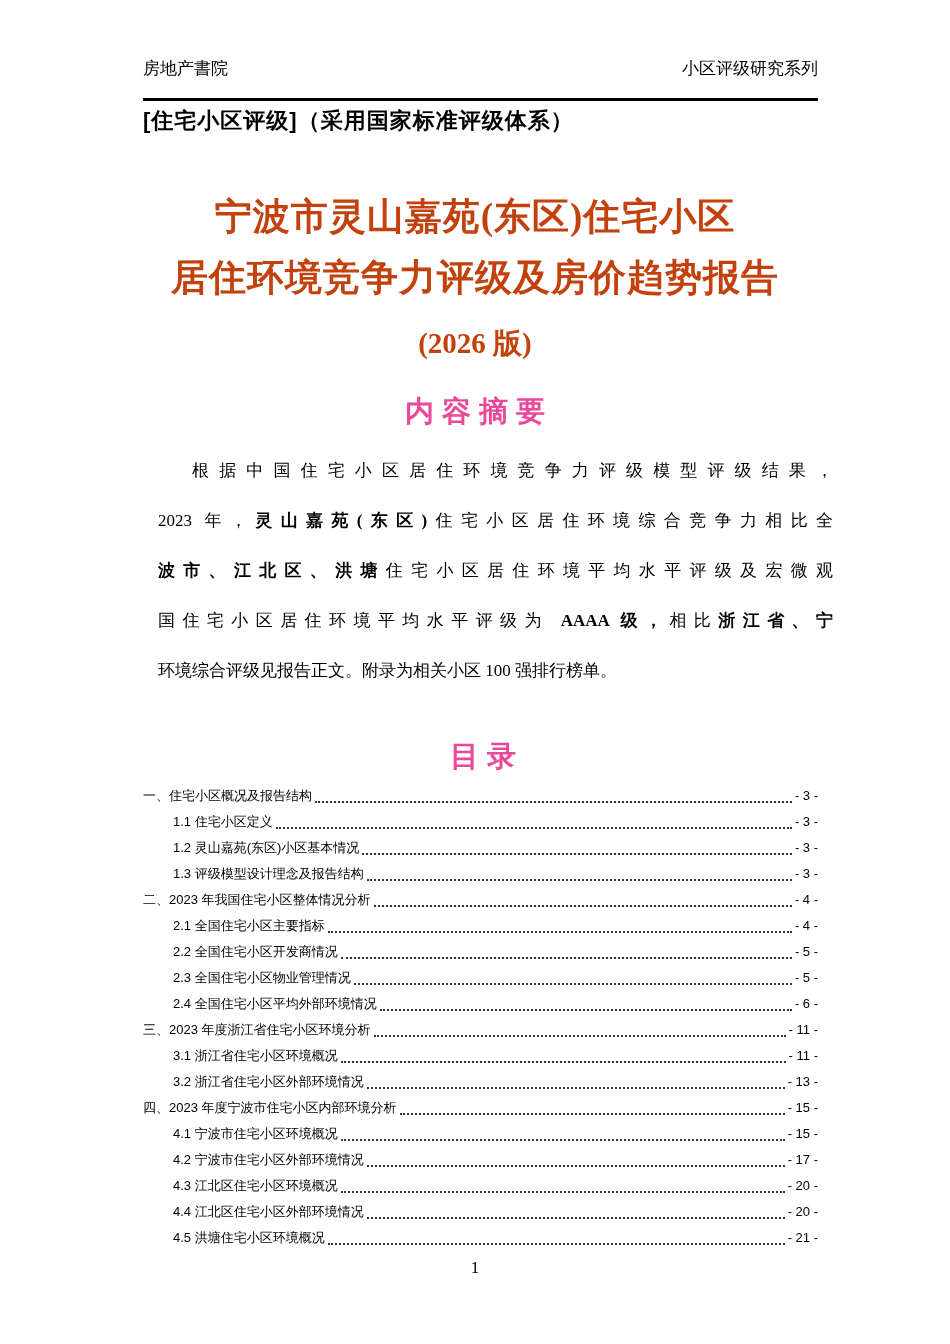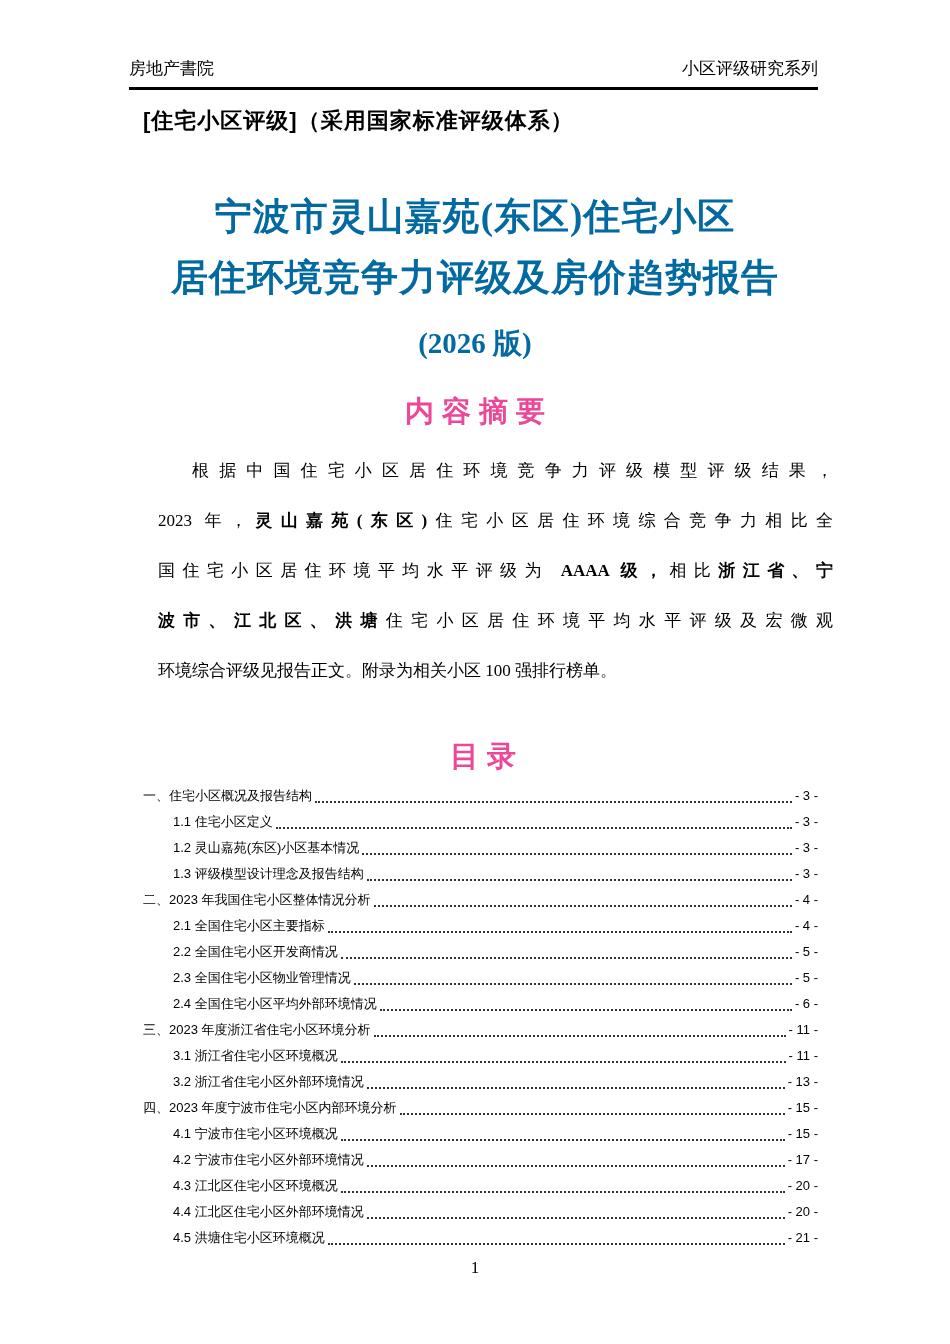--- a/index.html
+++ b/index.html
@@ -14,28 +14,28 @@
     margin: 0 auto;
     background: #ffffff;
     color: #000000;
     font-family: "Liberation Serif", "DejaVu Serif", serif;
     overflow: hidden;
   }
   
   .header {
     position: absolute;
     top: 57px;
-    left: 129px;
+    left: 143px;
     right: 132px;
     display: flex;
     justify-content: space-between;
     align-items: flex-end;
     font-family: "Liberation Sans", "DejaVu Sans", sans-serif;
     font-size: 17px;
-    padding-bottom: 7px;
+    padding-bottom: 18px;
     border-bottom: 3px solid #000000;
   }
   
   .subtitle {
     position: absolute;
     top: 106px;
     left: 143px;
     font-family: "Liberation Sans", "DejaVu Sans", sans-serif;
     font-weight: 700;
     font-size: 22px;
@@ -135,33 +135,33 @@
 
 <div class="page">
 
   <div class="header">
     <span>房地产書院</span>
     <span>小区评级研究系列</span>
   </div>
 
   <div class="subtitle">[住宅小区评级]（采用国家标准评级体系）</div>
 
-  <div class="title-block" style="color: #0369a1;">
+  <div class="title-block" style="color: #c2410c;">
     <div class="title-line">宁波市灵山嘉苑(东区)住宅小区</div>
     <div class="title-line">居住环境竞争力评级及房价趋势报告</div>
     <div class="title-edition">(2026 版)</div>
   </div>
 
   <h2 class="section-heading summary-heading">内 容 摘 要</h2>
 
   <div class="paragraph" id="summary-paragraph">
       <div class="para-line indent"><span class="run">根据中国住宅小区居住环境竞争力评级模型评级结果，</span></div>
       <div class="para-line"><span class="run">2023 年，</span><span class="run bold">灵山嘉苑(东区)</span><span class="run">住宅小区居住环境综合竞争力相比全</span></div>
+      <div class="para-line"><span class="run bold">波市、江北区、洪塘</span><span class="run">住宅小区居住环境平均水平评级及宏微观</span></div>
       <div class="para-line"><span class="run">国住宅小区居住环境平均水平评级为 </span><span class="run bold">AAAA 级，</span><span class="run">相比</span><span class="run bold">浙江省、宁</span></div>
-      <div class="para-line"><span class="run bold">波市、江北区、洪塘</span><span class="run">住宅小区居住环境平均水平评级及宏微观</span></div>
       <div class="para-line plain"><span class="run">环境综合评级见报告正文。附录为相关小区 100 强排行榜单。</span></div>
     </div>
 
   <h2 class="section-heading toc-heading">目 录</h2>
 
   <div class="toc" id="toc-list">
       <div class="toc-row">
         <span class="toc-label">一、住宅小区概况及报告结构</span>
         <span class="toc-leader"></span>
         <span class="toc-page">- 3 -</span>

